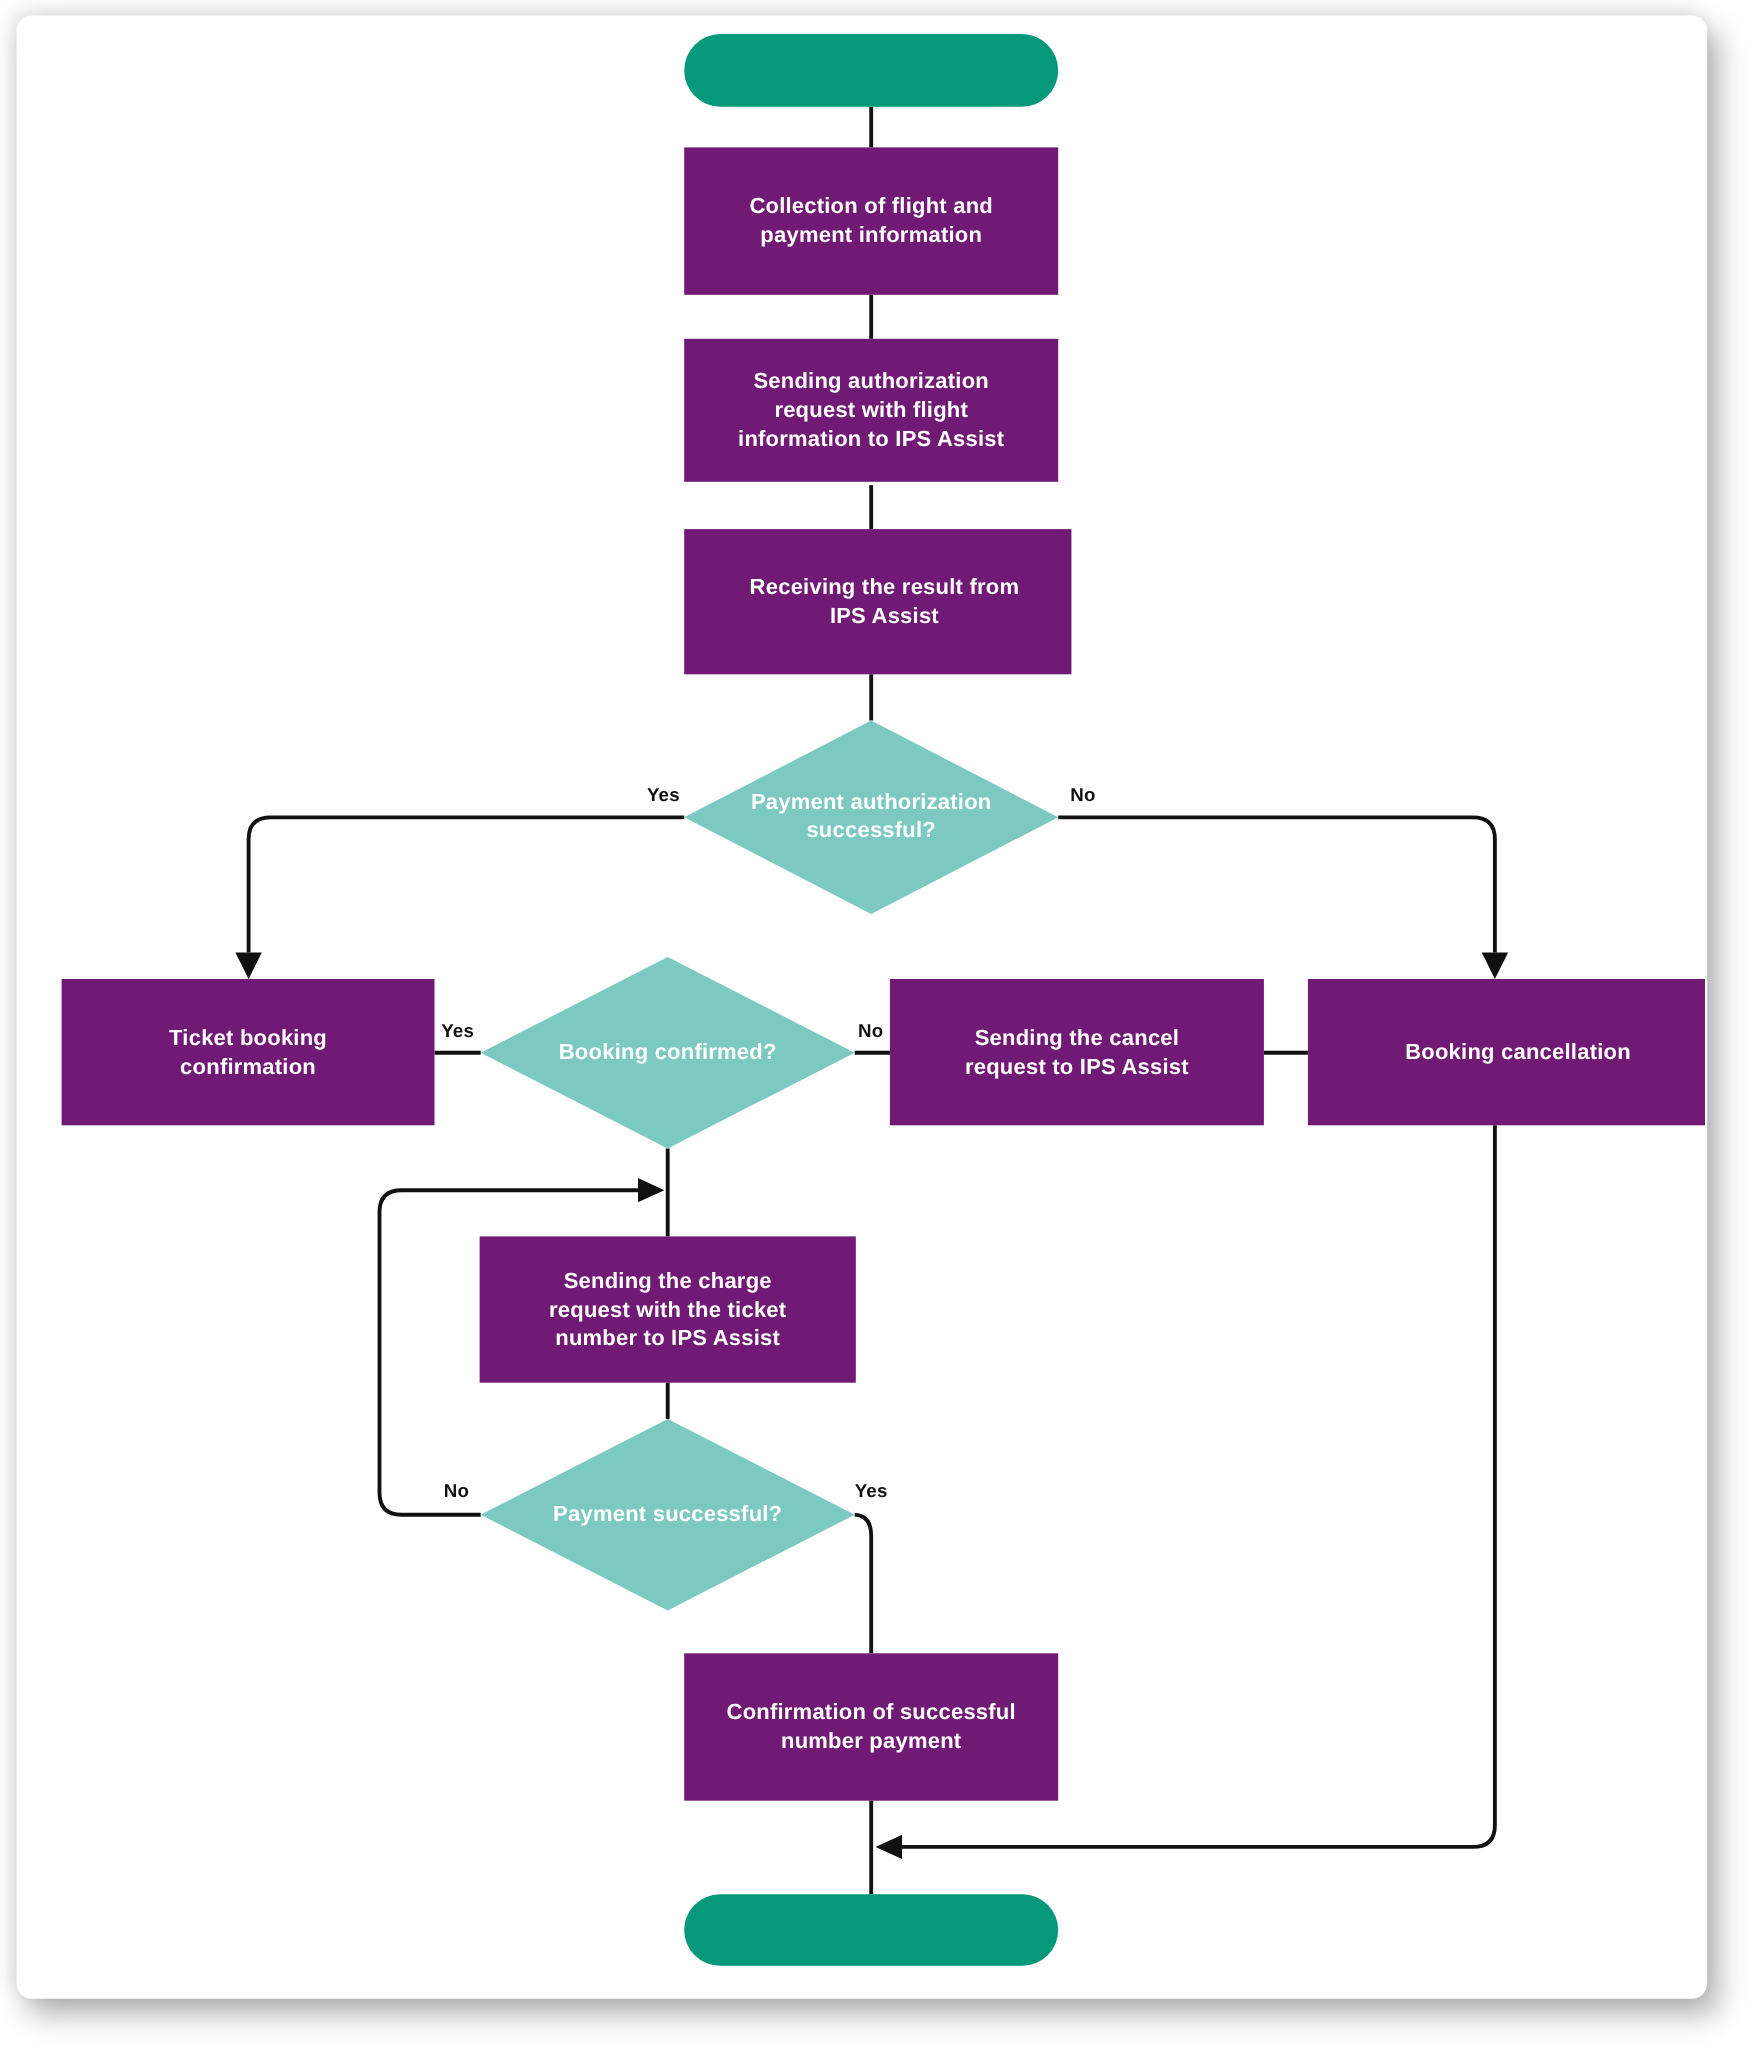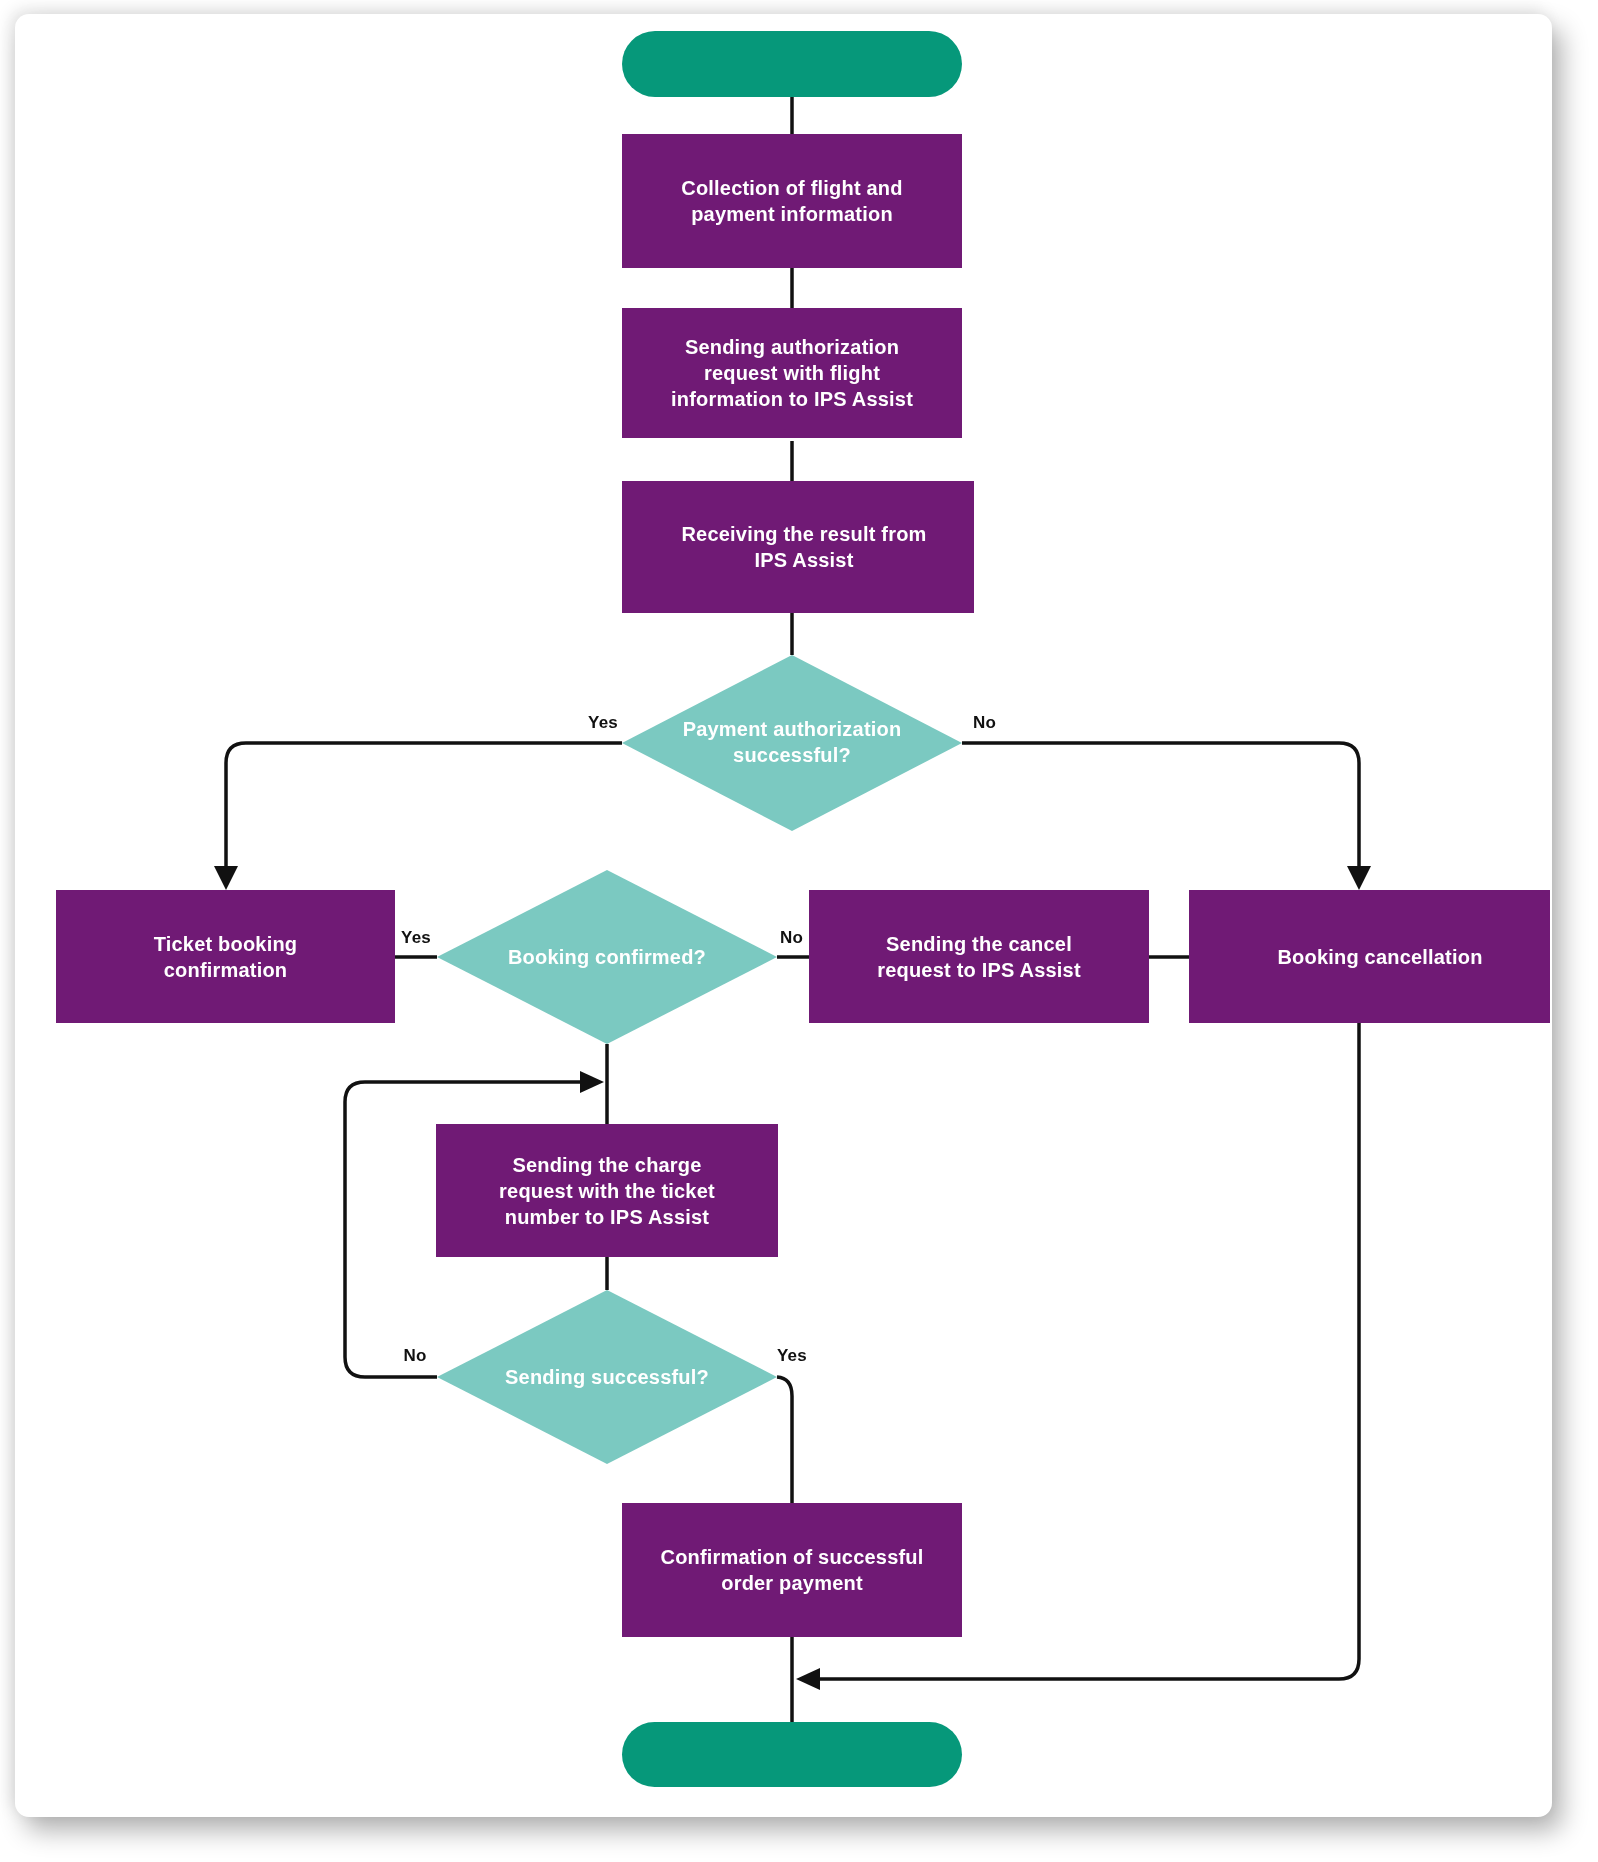--- a/index.html
+++ b/index.html
@@ -104,33 +104,33 @@
 
 <div class="node process" style="left:1189px;top:890px;width:340px;height:133px;padding-left:21px;">
   <span style="max-width:300px;">Booking cancellation</span>
 </div>
 
 <div class="node process" style="left:436px;top:1124px;width:342px;height:133px;">
   <span style="max-width:260px;">Sending the charge request with the ticket number to IPS Assist</span>
 </div>
 
 <div class="node process" style="left:622px;top:1503px;width:340px;height:134px;">
-  <span style="max-width:300px;">Confirmation of successful order payment</span>
+  <span style="max-width:300px;">Confirmation of successful number payment</span>
 </div>
 
 <div class="decision-text" style="left:642px;top:716px;width:300px;height:54px;">
   <span style="max-width:260px;">Payment authorization successful?</span>
 </div>
 
 <div class="decision-text" style="left:457px;top:944px;width:300px;height:26px;">
   <span>Booking confirmed?</span>
 </div>
 
 <div class="decision-text" style="left:457px;top:1364px;width:300px;height:26px;">
-  <span>Sending successful?</span>
+  <span>Payment successful?</span>
 </div>
 
 <div class="edge-label right" style="left:518px;top:713px;">Yes</div>
 <div class="edge-label" style="left:973px;top:713px;">No</div>
 <div class="edge-label center" style="left:366px;top:928px;">Yes</div>
 <div class="edge-label" style="left:780px;top:928px;">No</div>
 <div class="edge-label center" style="left:365px;top:1346px;">No</div>
 <div class="edge-label" style="left:777px;top:1346px;">Yes</div>
 
 </body></html>

